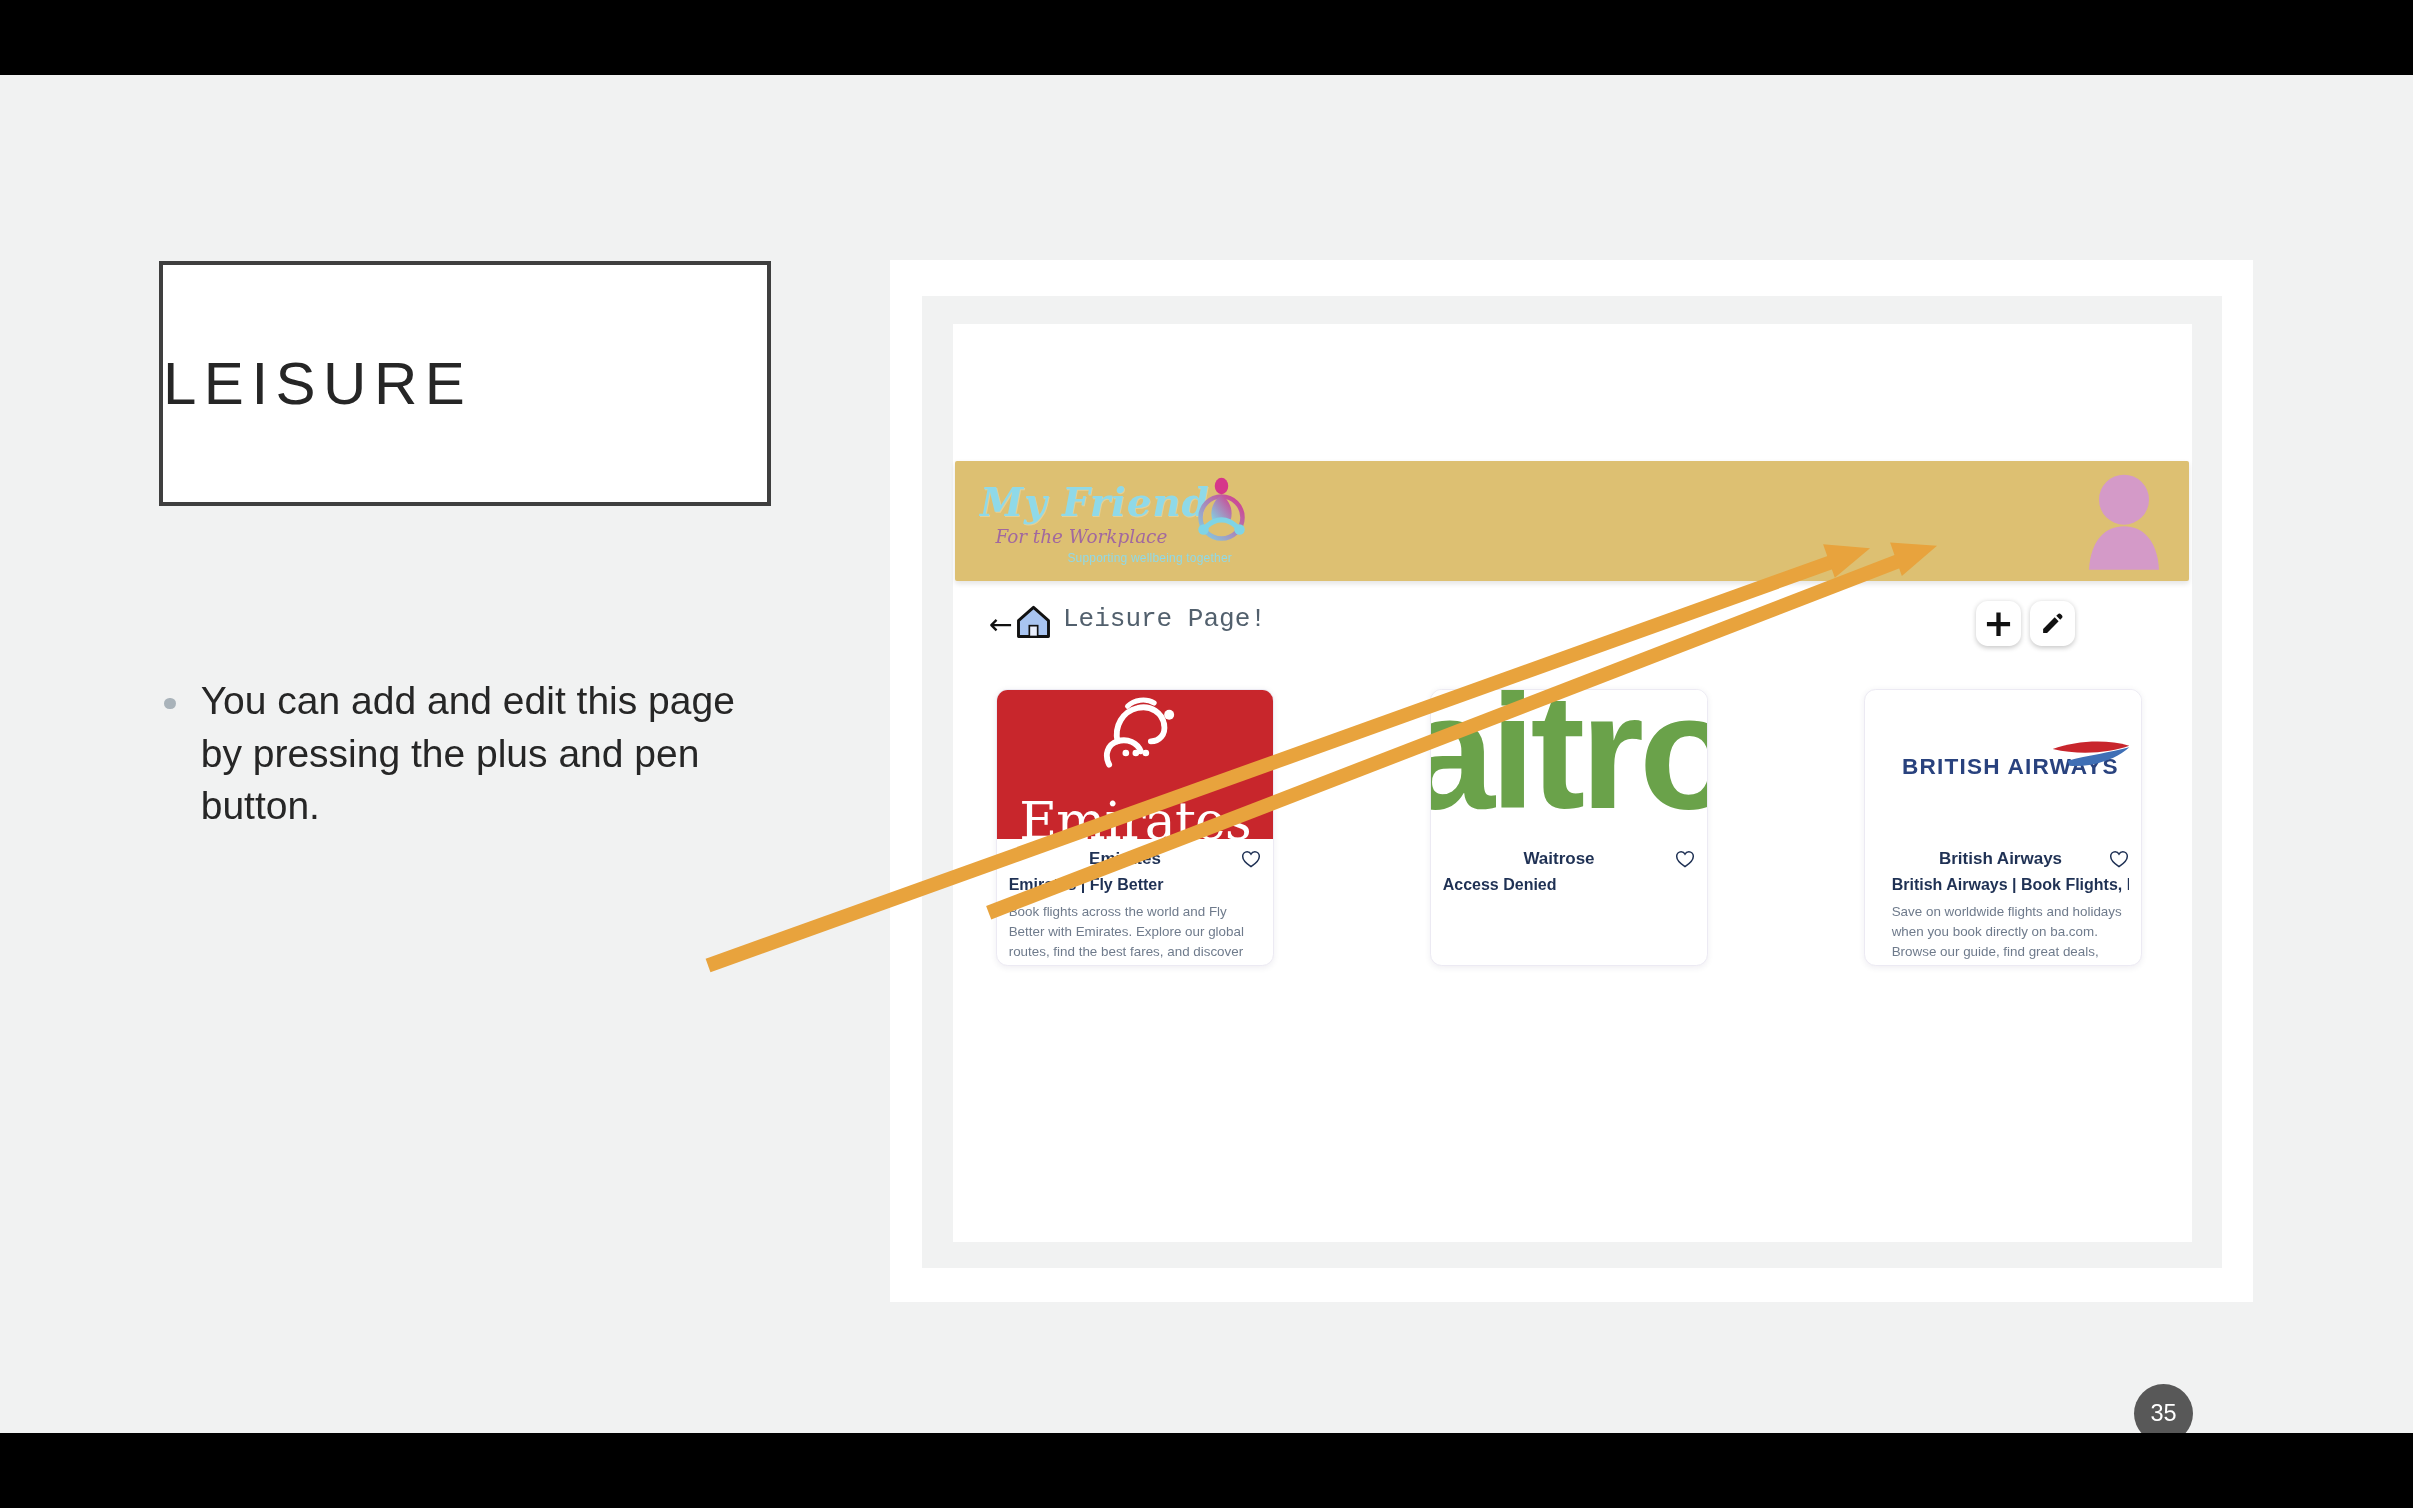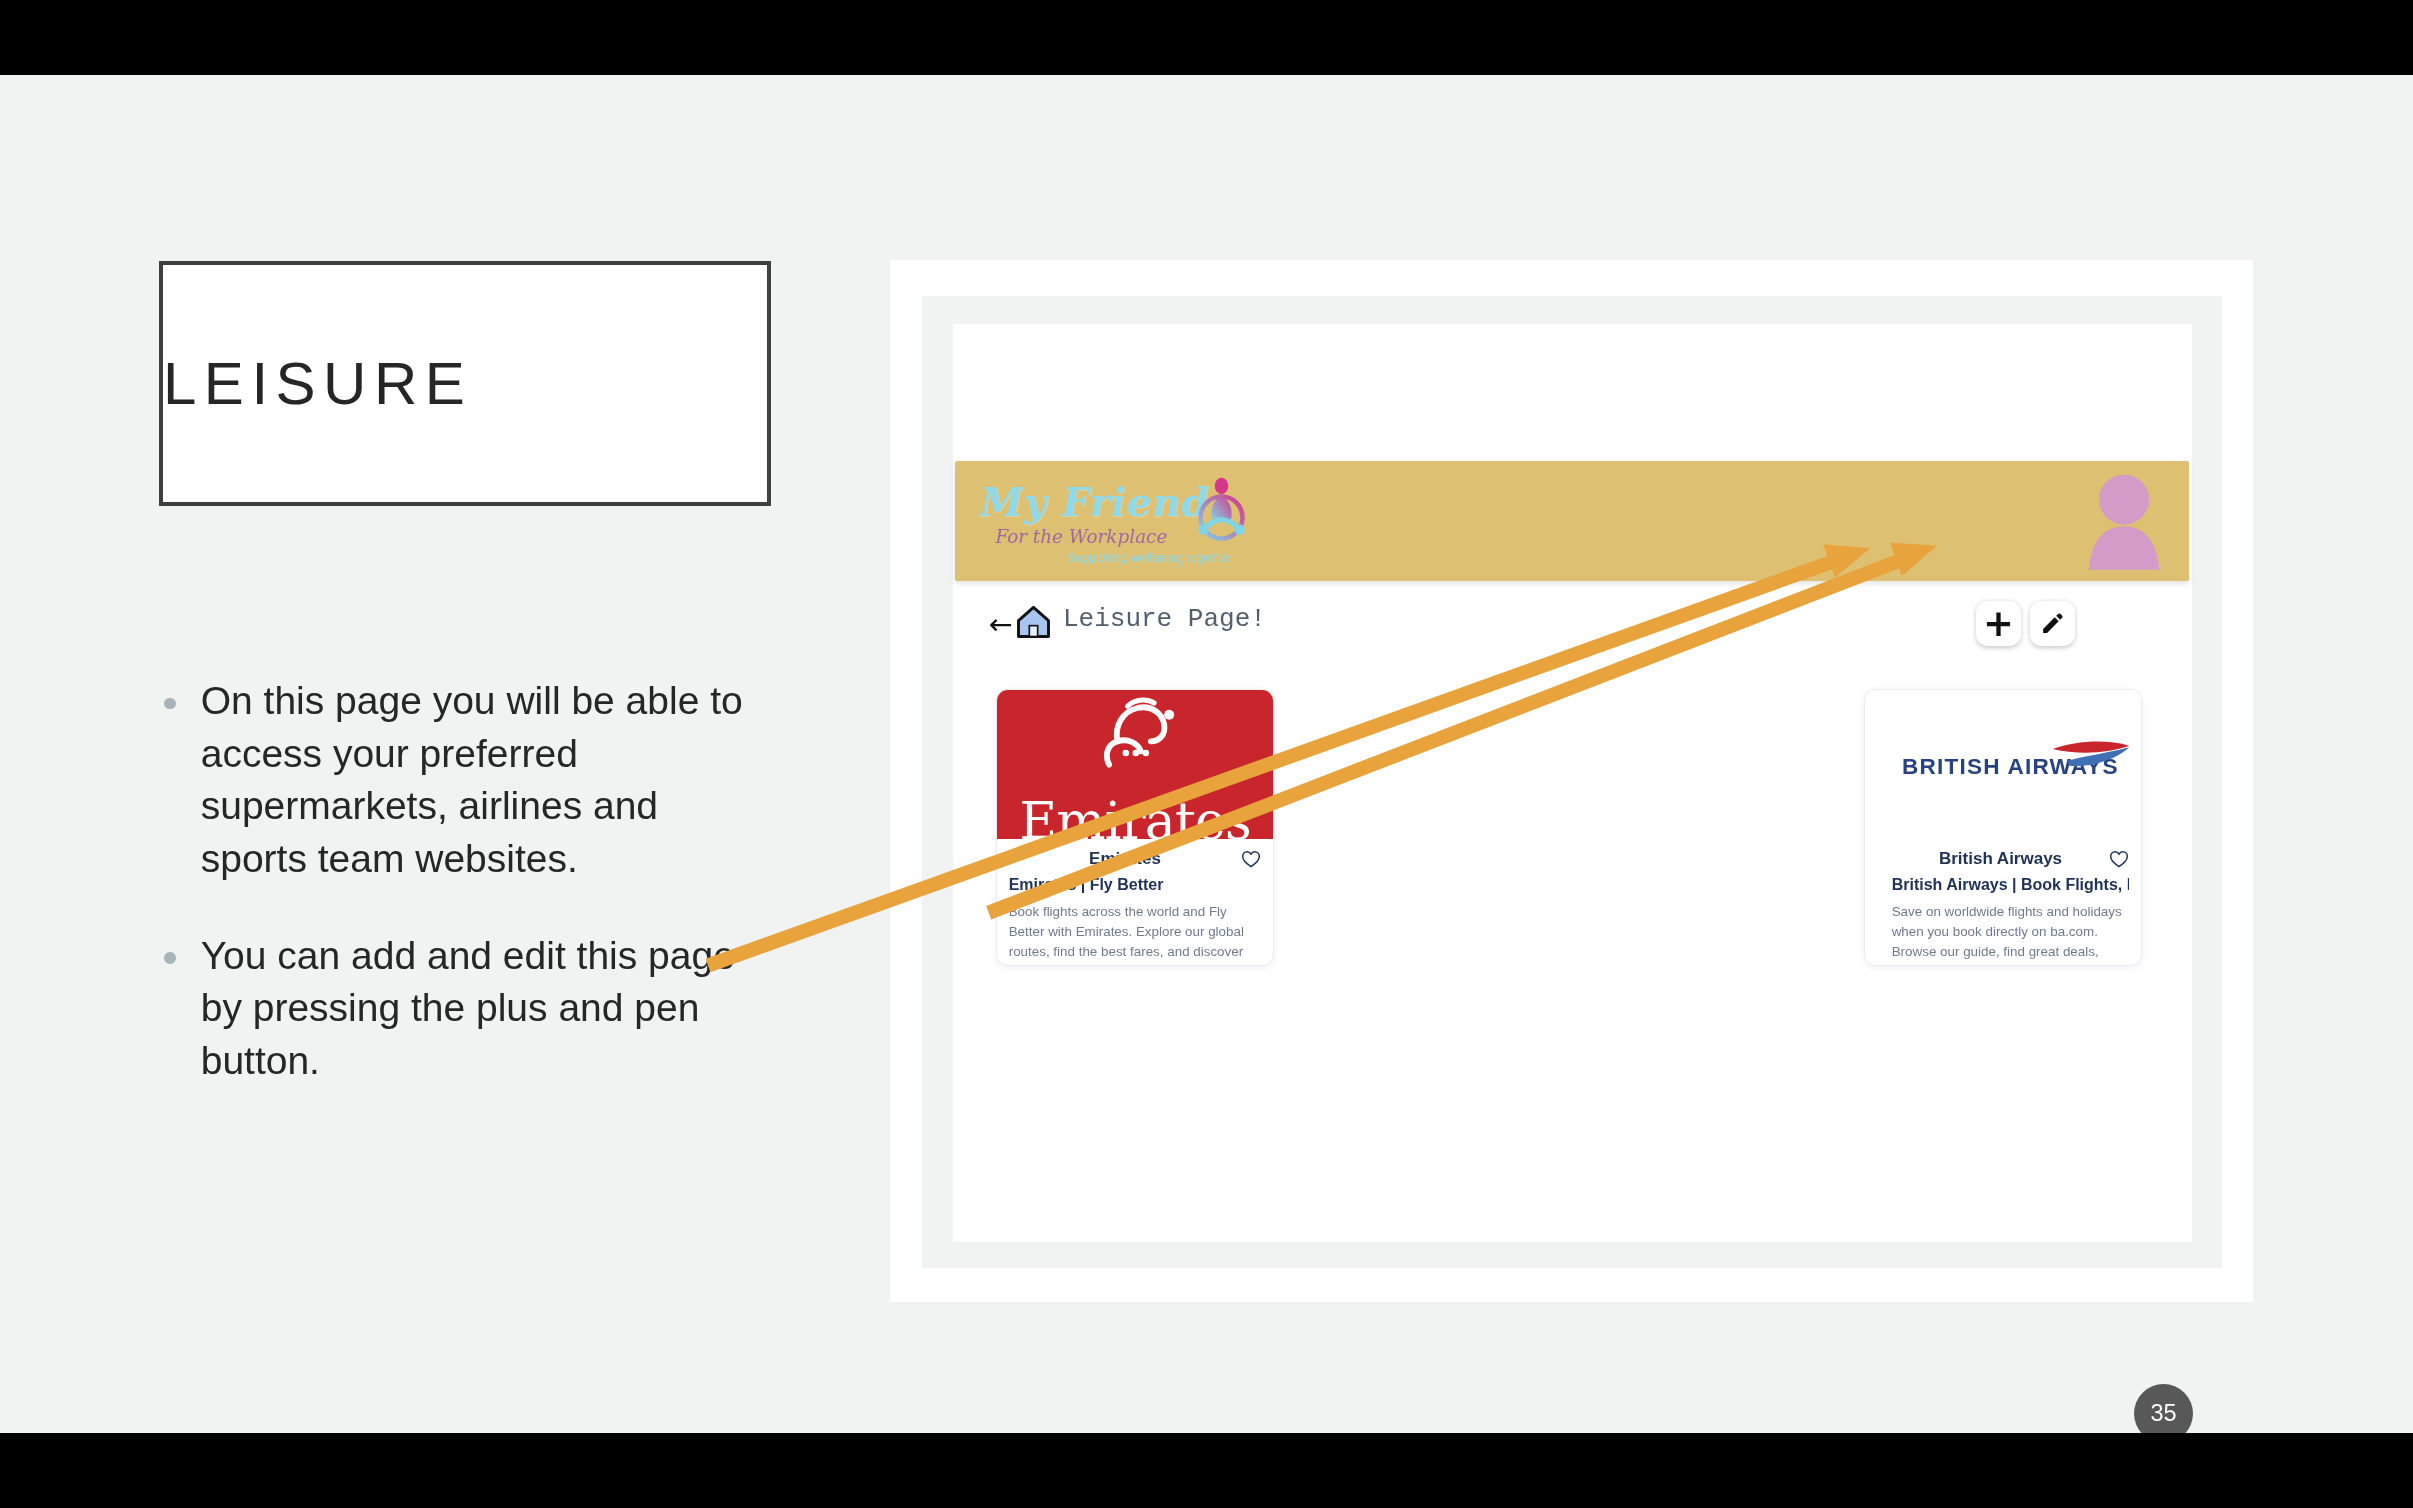--- a/index.html
+++ b/index.html
@@ -163,24 +163,20 @@
 <body>
 
 <div class="stage">
   <div class="slide">
 
     <div class="title-box">
       <div class="title-text">LEISURE</div>
     </div>
 
     <div class="bullets">
-      <div class="bullet">
-        <div class="bullet-dot"></div>
-        <div class="bullet-text">On this page you will be able to access your preferred supermarkets, airlines and sports team websites.</div>
-      </div>
       <div class="bullet">
         <div class="bullet-dot"></div>
         <div class="bullet-text">You can add and edit this page by pressing the plus and pen button.</div>
       </div>
     </div>
 
     <div class="shot-outer"></div>
     <div class="shot-mid"></div>
     <div class="shot-app"></div>
 
@@ -252,20 +248,35 @@
             <div class="card-name">Emirates</div>
             <svg class="heart" viewBox="0 0 24 22">
               <path d="M12 20 C12 20 2 13.6 2 7.6 C2 4.3 4.6 2 7.4 2 C9.5 2 11.2 3.3 12 4.8 C12.8 3.3 14.5 2 16.6 2 C19.4 2 22 4.3 22 7.6 C22 13.6 12 20 12 20 Z" fill="none" stroke="#1f3154" stroke-width="1.8"></path>
             </svg>
           </div>
           <div class="card-link">Emirates | Fly Better</div>
           <div class="card-desc">Book flights across the world and Fly Better with Emirates. Explore our global routes, find the best fares, and discover our unforgettable onboard experience.</div>
         </div>
       </div>
 
+      <div class="card c2">
+        <div class="thumb thumb-plain">
+          <div class="waitrose-word">aitro</div>
+        </div>
+        <div class="card-body">
+          <div class="card-name-row">
+            <div class="card-name">Waitrose</div>
+            <svg class="heart" viewBox="0 0 24 22">
+              <path d="M12 20 C12 20 2 13.6 2 7.6 C2 4.3 4.6 2 7.4 2 C9.5 2 11.2 3.3 12 4.8 C12.8 3.3 14.5 2 16.6 2 C19.4 2 22 4.3 22 7.6 C22 13.6 12 20 12 20 Z" fill="none" stroke="#1f3154" stroke-width="1.8"></path>
+            </svg>
+          </div>
+          <div class="card-link">Access Denied</div>
+          <div class="card-desc"></div>
+        </div>
+      </div>
 
       <div class="card c3">
         <div class="thumb thumb-plain">
           <div class="ba-wrap">
             <div class="ba-word">BRITISH AIRWAYS</div>
             <svg class="ba-speed" viewBox="0 0 96 42">
               <path d="M2 12 C30 2 66 0 94 8 C72 16 36 20 2 12 Z" fill="#c8252c"></path>
               <path d="M20 26 C44 20 72 16 94 10 C76 26 48 34 22 32 Z" fill="#3f6fb5"></path>
             </svg>
           </div>

